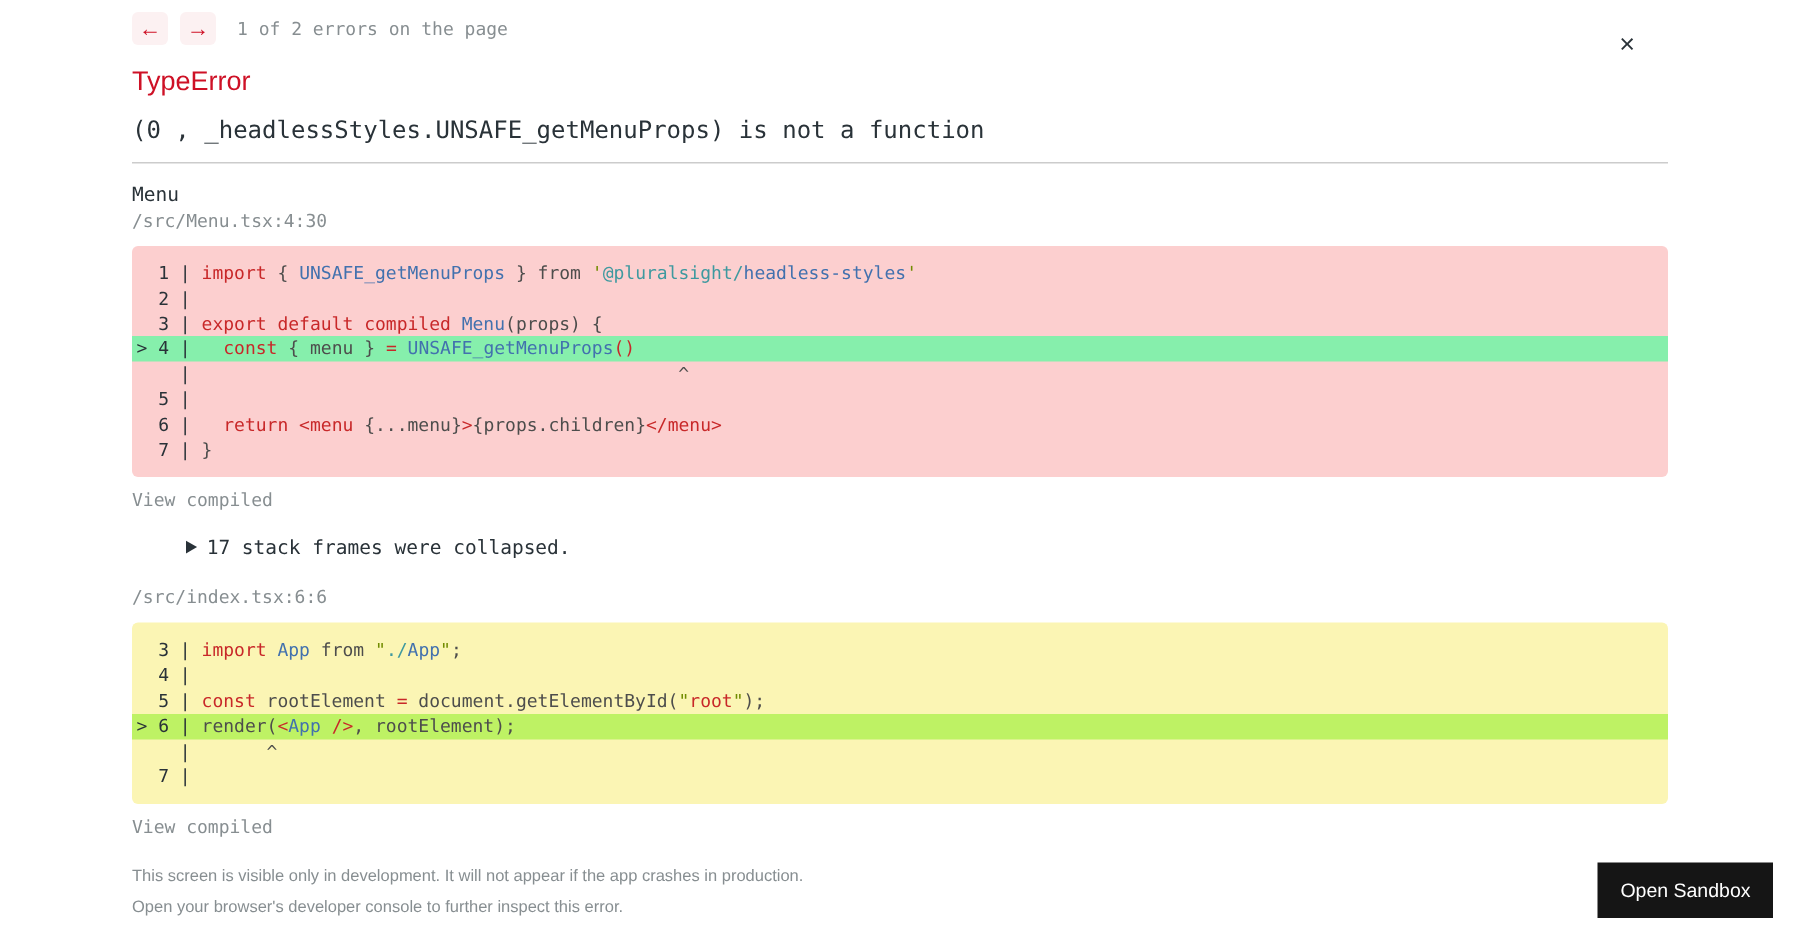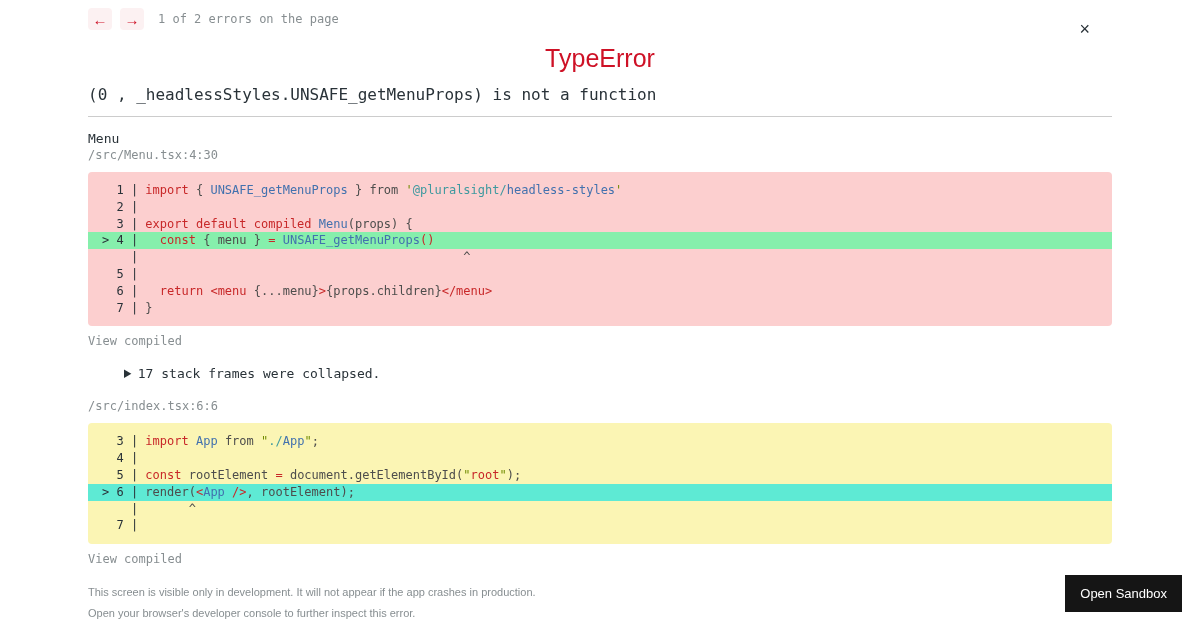--- a/index.html
+++ b/index.html
@@ -50,25 +50,24 @@
     right: 110px;
     font-family: sans-serif;
     color: #293238;
     font-size: 18px;
     font-weight: 400;
     cursor: pointer;
     line-height: 1;
   }
   h1.error-type {
     color: #ce1126;
-    font-size: 25px;
+    font-size: 18px;
     font-weight: 500;
     margin: 0 0 12px 0;
     font-family: -apple-system, BlinkMacSystemFont, "Segoe UI", sans-serif;
-    text-align: center;
   }
   .error-msg {
     font-family: Consolas, Menlo, monospace;
     font-size: 16px;
     color: #293238;
     margin: 0 0 12px 0;
     white-space: pre;
   }
   hr.rule {
     border: none;
@@ -94,24 +93,24 @@
     border-radius: 4px;
     padding: 10px 0;
     margin: 0 0 8px 0;
     overflow: hidden;
   }
   .code-block.pink { background: #fccfcf; }
   .code-block.yellow { background: #fbf5b4; }
   .code-line {
     white-space: pre;
     line-height: 1.4;
-    padding: 0 14px;
+    padding: 0 3px;
   }
   .code-line.hl-pink { background: #86efac; }
-  .code-line.hl-yellow { background: #5eead4; }
+  .code-line.hl-yellow { background: #bef264; }
   .gutter { color: #293238; }
   .view-compiled {
     font-family: Consolas, Menlo, monospace;
     font-size: 12px;
     color: #878e91;
     margin-bottom: 18px;
     cursor: pointer;
   }
   details.collapsed {
     font-family: Consolas, Menlo, monospace;

